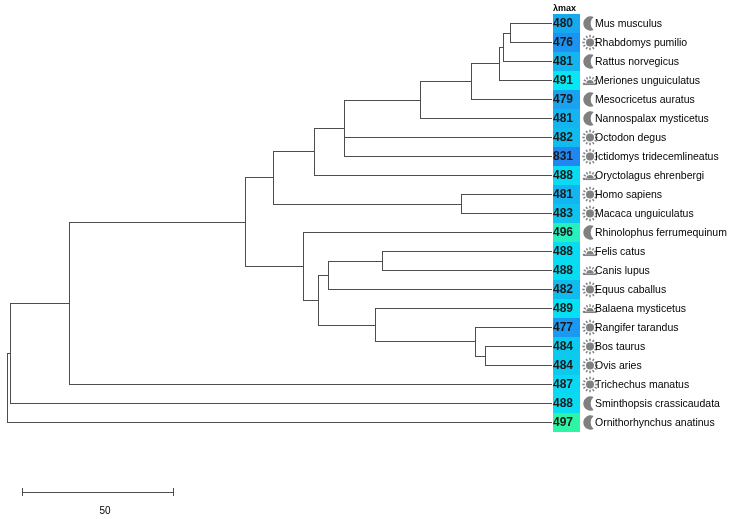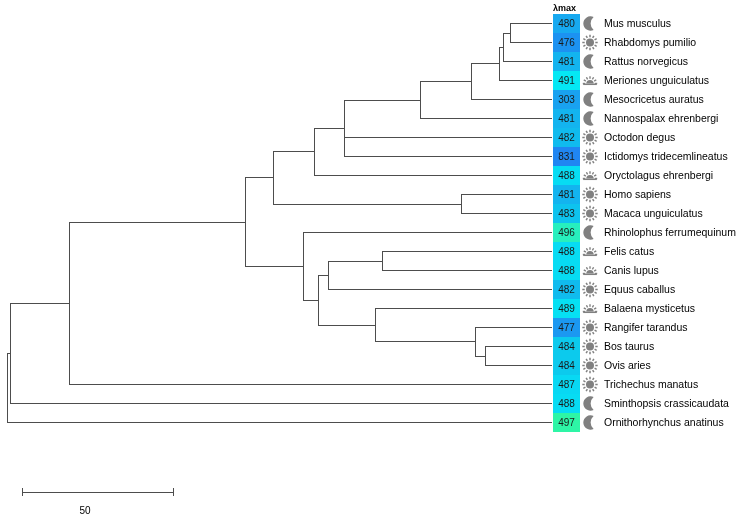--- a/index.html
+++ b/index.html
@@ -56,41 +56,41 @@
     height: 19px;
     display: block;
   }
   .swatch-label {
     position: absolute;
     left: 0;
     top: 0;
     width: 27px;
     height: 19px;
     line-height: 19px;
-    text-align: center;
-    font-size: 10px;
-    font-weight: normal;
+    text-align: left;
+    font-size: 12px;
+    font-weight: bold;
     color: #1a1a1a;
     font-family: "Liberation Sans", sans-serif;
   }
   .icon-cell {
     position: absolute;
     left: 29px;
     top: 0;
     width: 20px;
     height: 19px;
   }
   .icon-cell svg {
     position: absolute;
     left: 0;
     top: 1px;
   }
   .taxon {
     position: absolute;
-    left: 51px;
+    left: 42px;
     top: 0;
     height: 19px;
     line-height: 19px;
     font-size: 10.5px;
     white-space: nowrap;
     font-family: "Liberation Sans", sans-serif;
     color: #000000;
   }
   .scale-label {
     position: absolute;
@@ -167,21 +167,21 @@
       <line x1="10" y1="403.5" x2="552" y2="403.5" stroke="#4d4d4d" stroke-width="1" shape-rendering="crispEdges"></line>
       <line x1="7" y1="422.5" x2="552" y2="422.5" stroke="#4d4d4d" stroke-width="1" shape-rendering="crispEdges"></line>
       <line x1="7" y1="387.955810546875" x2="7" y2="387.955810546875" stroke="#4d4d4d" stroke-width="1" shape-rendering="crispEdges"></line>
       <line x1="22" y1="492" x2="173" y2="492" stroke="#4d4d4d" stroke-width="1" shape-rendering="crispEdges"></line>
       <line x1="22" y1="488" x2="22" y2="496" stroke="#4d4d4d" stroke-width="1" shape-rendering="crispEdges"></line>
       <line x1="173" y1="488" x2="173" y2="496" stroke="#4d4d4d" stroke-width="1" shape-rendering="crispEdges"></line>
     </svg>
 
   <div class="overlay" id="overlay">
     <div class="hdr" id="hdr" style="left:553px; top:3px;">λmax</div>
-    <div class="scale-label" id="scale-label" style="left: 65px; top: 505px; width: 40px;">50</div>
+    <div class="scale-label" id="scale-label" style="left: 85px; top: 505px; width: 40px;">50</div>
   <div class="row" style="top: 14px;">
         <div class="swatch" style="background: rgb(23, 169, 240);"></div>
         <div class="swatch-label">480</div>
         <div class="icon-cell">
           <svg width="16" height="17" viewBox="0 0 16 17">
             <path d="M11.6 2.0 A7.2 7.2 0 1 0 11.6 15.0 A8.6 8.6 0 0 1 11.6 2.0 Z" fill="#808080"></path>
           </svg>
         </div>
         <div class="taxon">Mus musculus</div>
       </div>
@@ -230,37 +230,37 @@
             <line x1="12.16" y1="9.10" x2="14.24" y2="7.90" stroke="#808080" stroke-width="1.4"></line>
             <line x1="12.80" y1="11.50" x2="15.20" y2="11.50" stroke="#808080" stroke-width="1.4"></line>
             <path d="M4.3 11.6 A3.7 3.7 0 0 1 11.7 11.6 Z" fill="#808080"></path>
             <line x1="1.2" y1="12.3" x2="14.8" y2="12.3" stroke="#808080" stroke-width="1.5"></line>
           </svg>
         </div>
         <div class="taxon">Meriones unguiculatus</div>
       </div>
       <div class="row" style="top: 90px;">
         <div class="swatch" style="background: rgb(25, 162, 240);"></div>
-        <div class="swatch-label">303</div>
+        <div class="swatch-label">479</div>
         <div class="icon-cell">
           <svg width="16" height="17" viewBox="0 0 16 17">
             <path d="M11.6 2.0 A7.2 7.2 0 1 0 11.6 15.0 A8.6 8.6 0 0 1 11.6 2.0 Z" fill="#808080"></path>
           </svg>
         </div>
         <div class="taxon">Mesocricetus auratus</div>
       </div>
       <div class="row" style="top: 109px;">
         <div class="swatch" style="background: rgb(19, 180, 239);"></div>
         <div class="swatch-label">481</div>
         <div class="icon-cell">
           <svg width="16" height="17" viewBox="0 0 16 17">
             <path d="M11.6 2.0 A7.2 7.2 0 1 0 11.6 15.0 A8.6 8.6 0 0 1 11.6 2.0 Z" fill="#808080"></path>
           </svg>
         </div>
-        <div class="taxon">Nannospalax ehrenbergi</div>
+        <div class="taxon">Nannospalax mysticetus</div>
       </div>
       <div class="row" style="top: 128px;">
         <div class="swatch" style="background: rgb(16, 187, 238);"></div>
         <div class="swatch-label">482</div>
         <div class="icon-cell">
           <svg width="16" height="17" viewBox="0 0 16 17">
             <line x1="13.30" y1="8.50" x2="15.70" y2="8.50" stroke="#808080" stroke-width="1.5"></line>
             <line x1="12.59" y1="11.15" x2="14.67" y2="12.35" stroke="#808080" stroke-width="1.5"></line>
             <line x1="10.65" y1="13.09" x2="11.85" y2="15.17" stroke="#808080" stroke-width="1.5"></line>
             <line x1="8.00" y1="13.80" x2="8.00" y2="16.20" stroke="#808080" stroke-width="1.5"></line>

